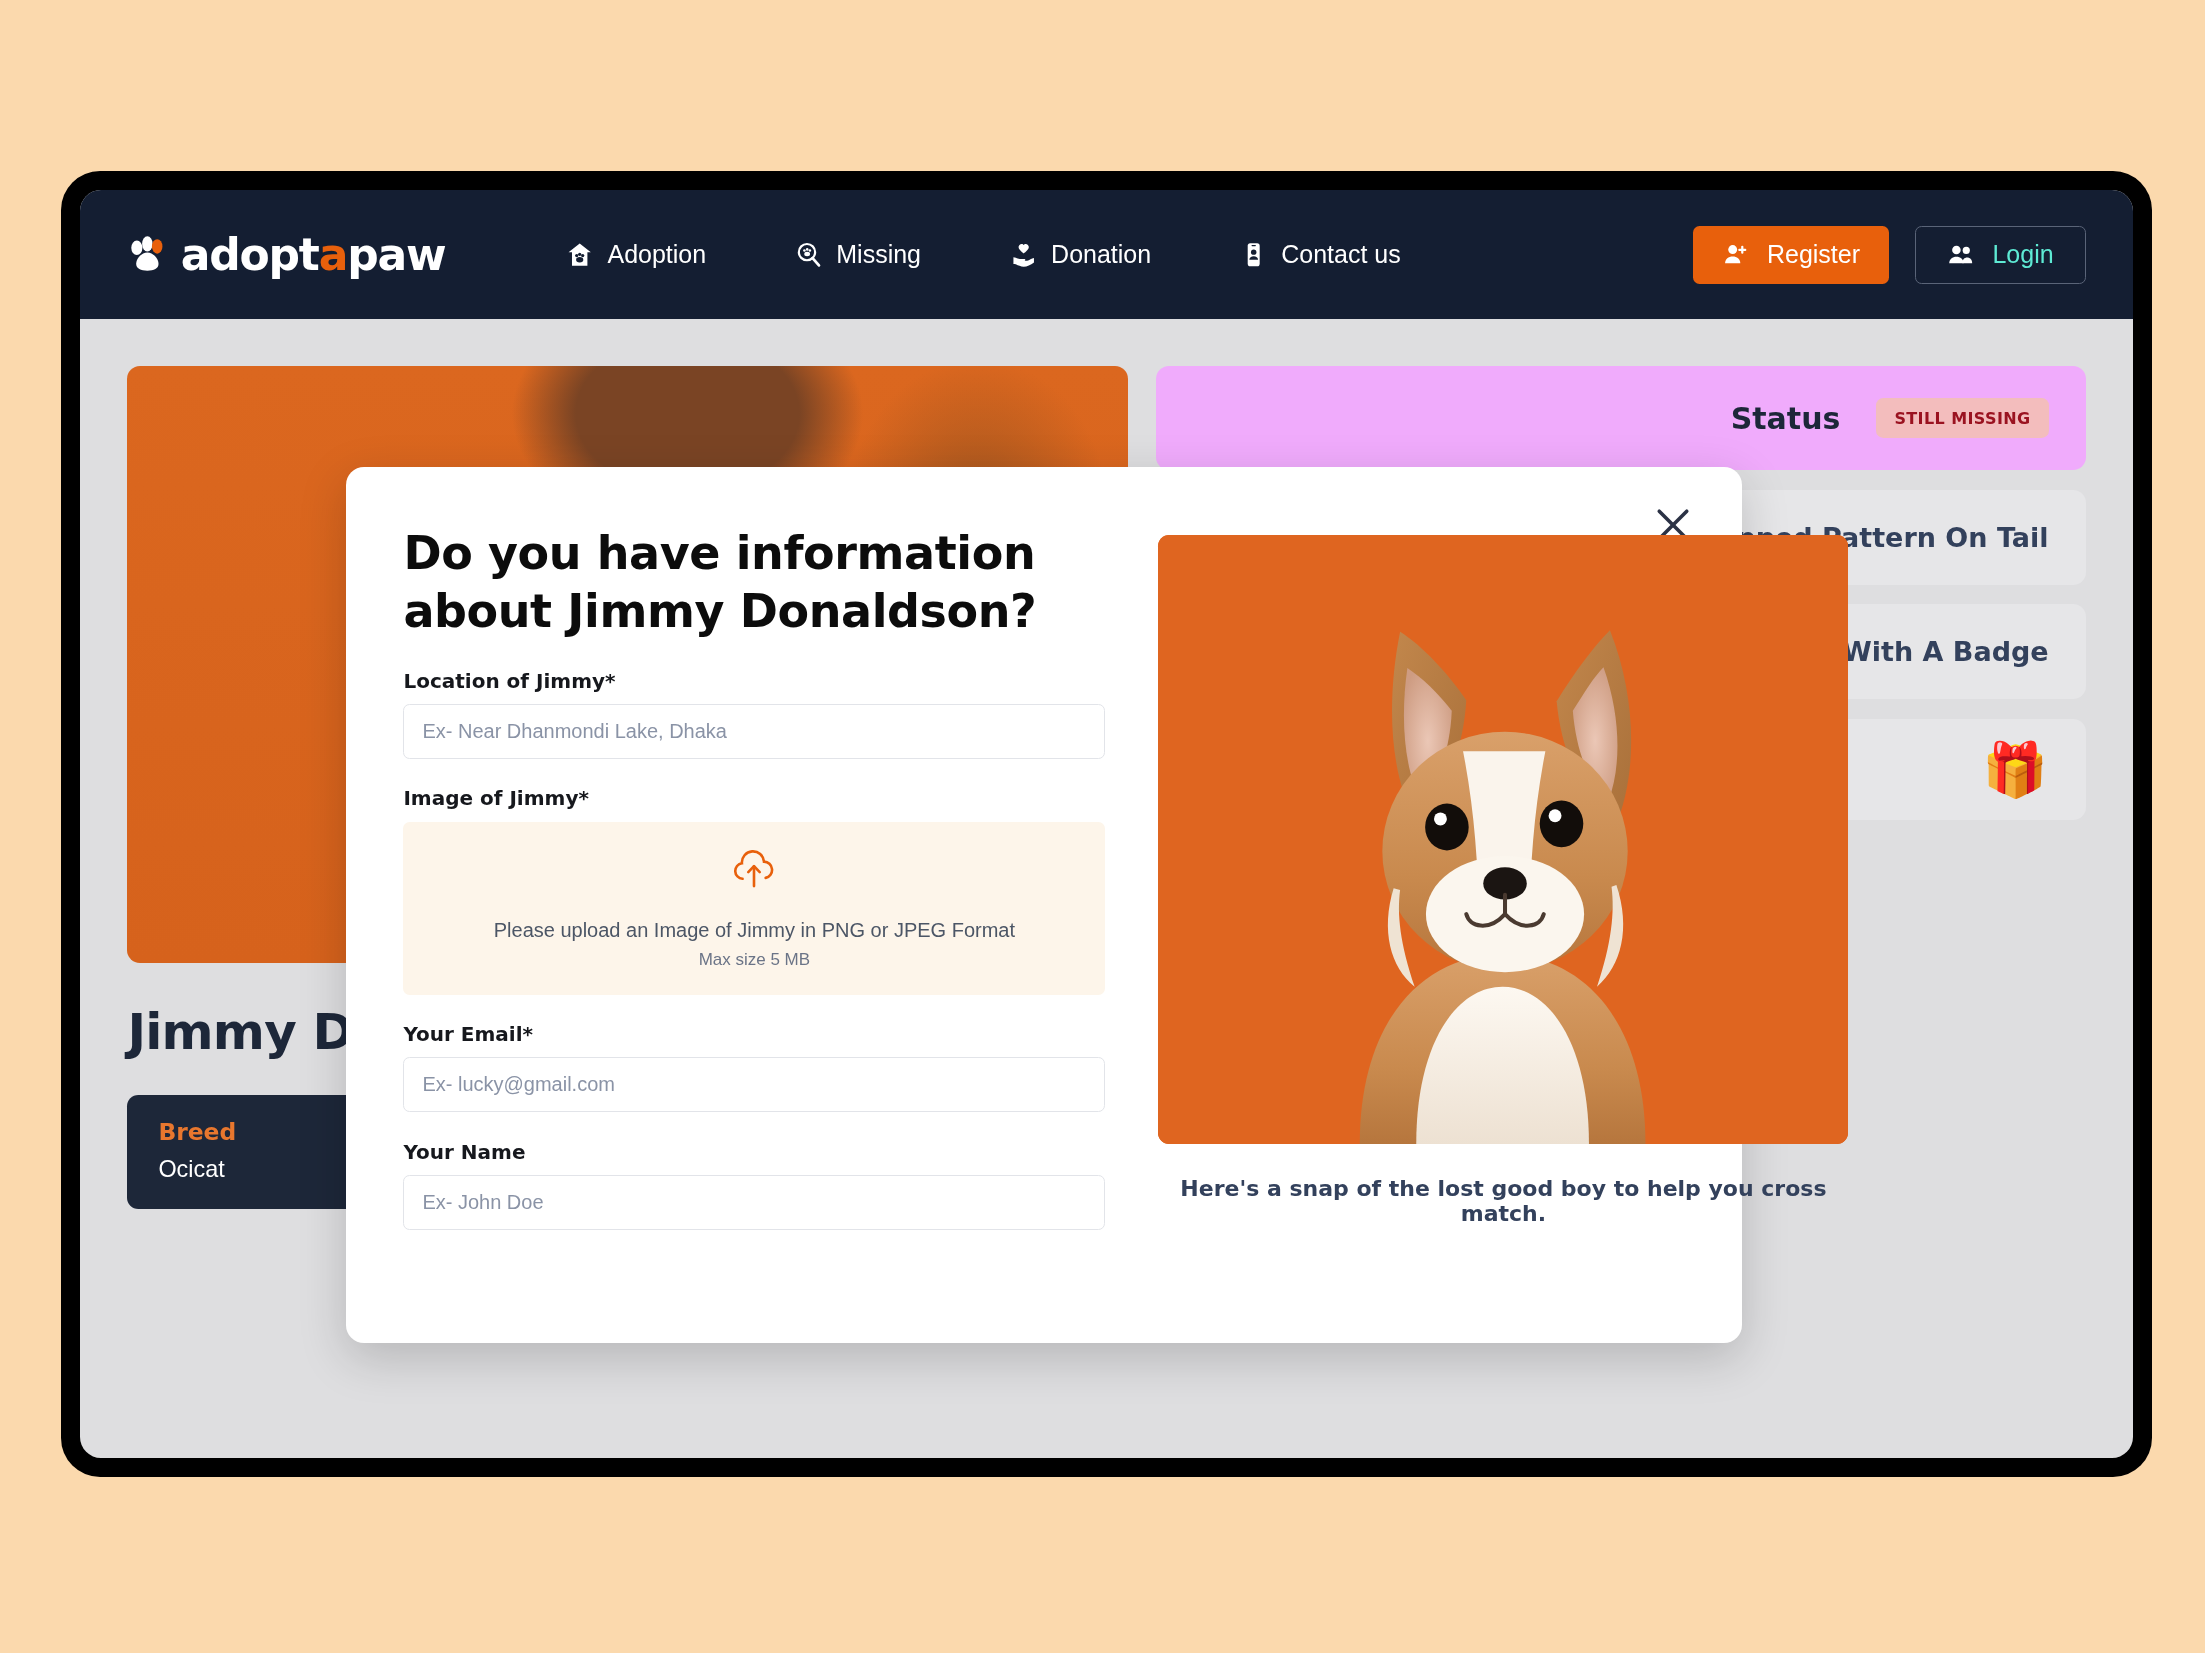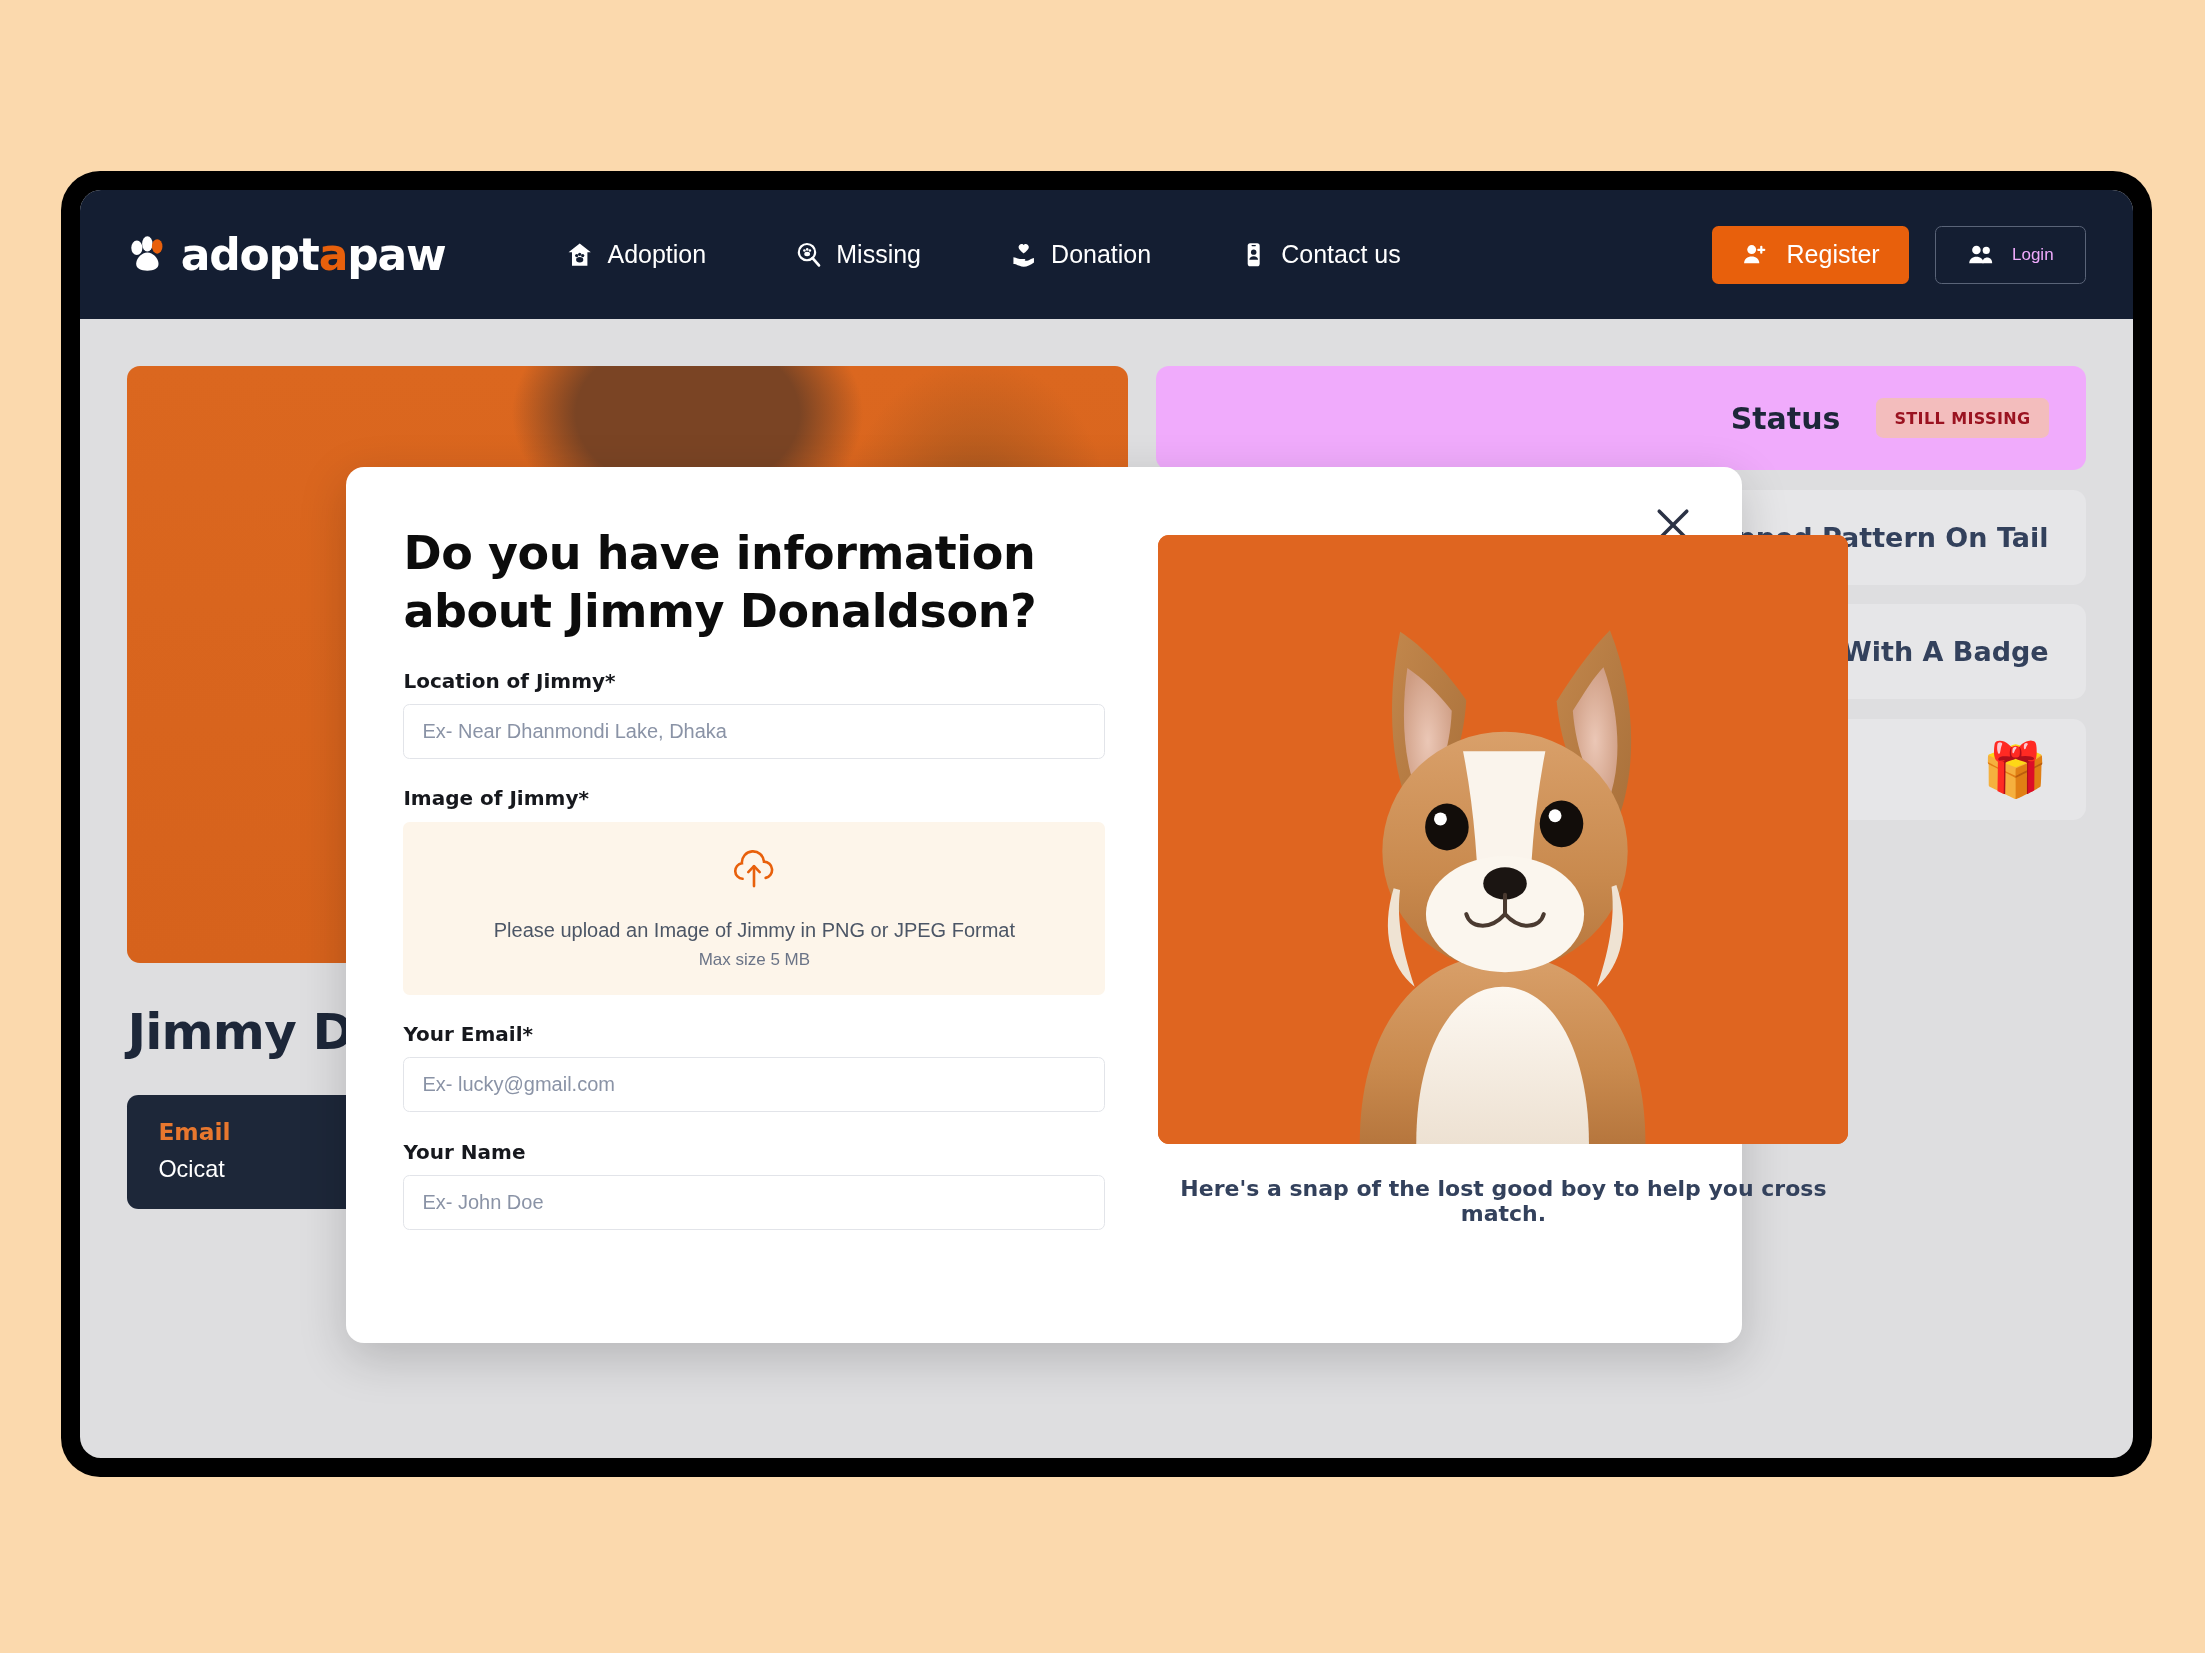--- a/index.html
+++ b/index.html
@@ -98,29 +98,29 @@
     height: 58px;
     display: flex;
     align-items: center;
     gap: 18px;
     font-size: 25px;
     font-family: "Liberation Sans", sans-serif;
     cursor: pointer;
   }
   .btn-login {
     background: transparent;
-    color: #f0abfc;
+    color: #5eead4;
     border: 1.6px solid #5A6478;
     border-radius: 6.5px;
     padding: 0 31px;
     height: 58px;
     display: flex;
     align-items: center;
     gap: 18px;
-    font-size: 17px;
+    font-size: 25px;
     font-family: "Liberation Sans", sans-serif;
     cursor: pointer;
   }
   .btn-register .ico, .btn-login .ico { width: 27.4px; height: 27.4px; display: block; }
 
   
   .page-body {
     position: relative;
     height: calc(100% - 129px);
     padding: 47px;
@@ -445,21 +445,21 @@
       </div>
 
     </div>
 
     <div class="page-body">
 
       <div class="left-col">
         <div class="pet-photo"></div>
         <div class="pet-name">Jimmy Donaldson</div>
         <div class="breed-card">
-          <div class="breed-label">Email</div>
+          <div class="breed-label">Breed</div>
           <div class="breed-value">Ocicat</div>
         </div>
       </div>
 
       <div class="right-col">
 
         <div class="status-card">
           <div class="status-title">Status</div>
           <div class="status-badge">STILL MISSING</div>
         </div>

